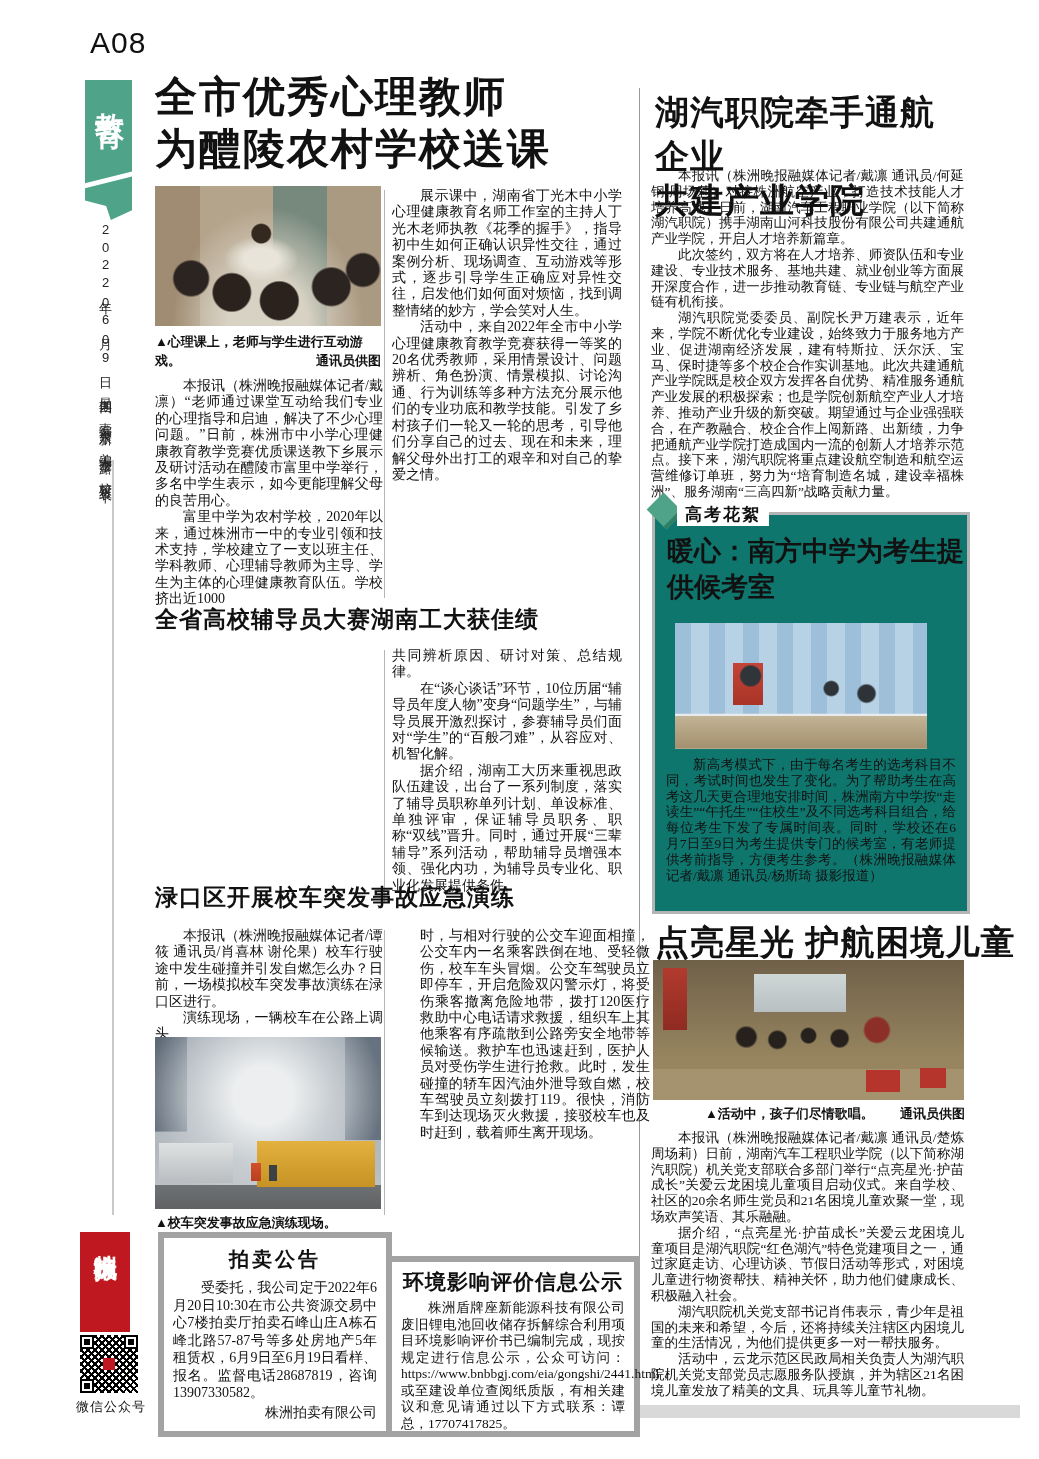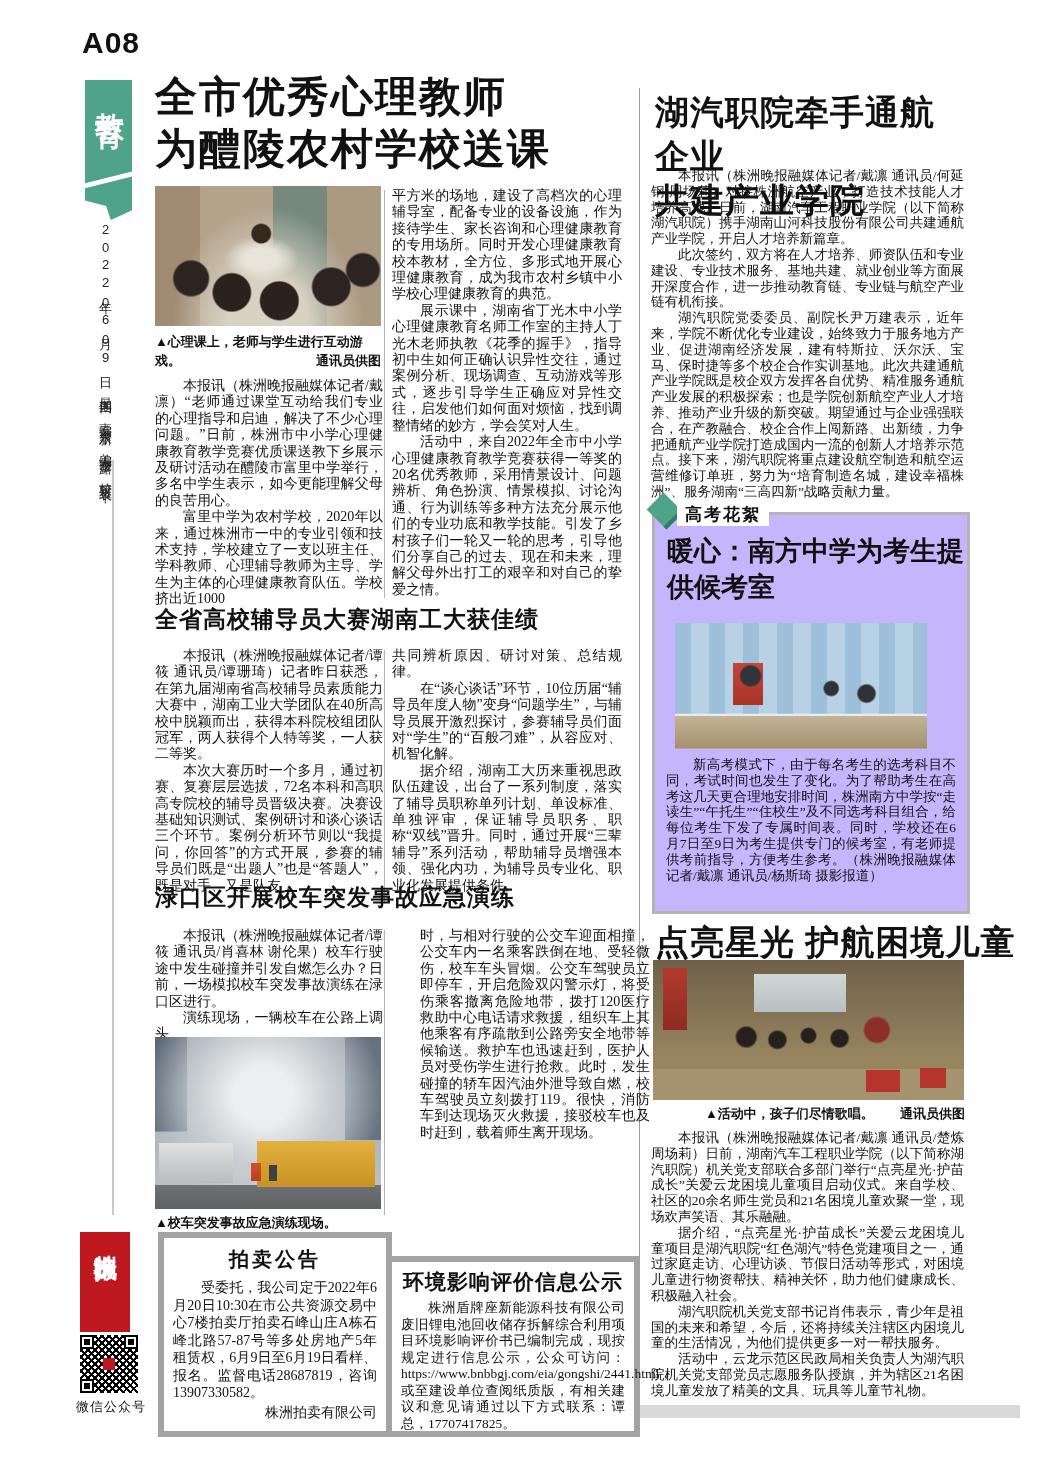--- a/index.html
+++ b/index.html
@@ -1,21 +1,21 @@
 <!DOCTYPE html>
 <html><head>
 <meta charset="utf-8">
 <style>
   html,body{margin:0;padding:0;background:#e9e9e9;}
   .page{position:relative;width:1039px;height:1459px;background:#ffffff;margin:0 auto;
         font-family:"Liberation Sans","DejaVu Sans",sans-serif;color:#111;overflow:hidden;}
   .abs{position:absolute;}
   .vert{writing-mode:vertical-rl;text-orientation:upright;}
   
-  .pageno{left:82px;top:26px;font-size:30px;font-weight:bold;letter-spacing:1px;}
+  .pageno{left:90px;top:26px;font-size:30px;font-weight:normal;letter-spacing:1px;}
   .ribbon{left:85px;top:80px;width:47px;height:140px;background:#4fa389;
           clip-path:polygon(0 0,100% 0,100% 93%,55% 100%,45% 90%,0 86%);}
   .ribbon .slash{position:absolute;left:-6px;top:96px;width:70px;height:5px;background:#fff;transform:rotate(-14deg);}
   .ribbon .sec{position:absolute;left:8px;top:10px;color:#fff;font-size:29px;font-weight:bold;line-height:1.1;
                writing-mode:vertical-rl;text-orientation:upright;letter-spacing:4px;}
   .dateline{left:96px;top:222px;height:600px;font-size:13px;color:#222;letter-spacing:2.5px;}
   .side-rule{left:112px;top:460px;width:2px;height:755px;background:#c9c9c9;}
   .brand{left:80px;top:1232px;width:50px;height:100px;background:#c01820;}
   .brand span{position:absolute;left:10px;top:4px;color:#fff;font-size:23px;font-weight:bold;
               font-family:"Liberation Serif","DejaVu Serif",serif;writing-mode:vertical-rl;text-orientation:upright;letter-spacing:1px;}
@@ -46,21 +46,21 @@
           font-family:"Liberation Serif","DejaVu Serif",serif;}
   .ind{text-indent:2em;}
   .caption{font-size:13px;font-weight:bold;line-height:19px;}
   .cred{float:right;font-weight:bold;}
   
   .notice{border:6px solid #a3a3a3;background:#fff;}
   .notice .ttl{text-align:center;font-size:20px;font-weight:bold;letter-spacing:3px;margin:8px 0 6px;}
   .notice .bd{padding:0 9px;font-size:14px;line-height:17.5px;text-align:justify;
               font-family:"Liberation Serif","DejaVu Serif",serif;}
   .notice .sg{padding:2px 9px 0;font-size:14px;text-align:right;font-family:"Liberation Serif","DejaVu Serif",serif;}
-  .gkbox{border:3px solid #b4b4b4;background:#c4b5fd;}
+  .gkbox{border:3px solid #b4b4b4;background:#0f766e;}
   .gk-tag{position:absolute;left:22px;top:-12px;background:#fff;padding:0 8px;font-size:17px;font-weight:bold;letter-spacing:2px;}
   .gk-diamond{position:absolute;left:-4px;top:-16px;width:24px;height:24px;background:#4fa389;transform:rotate(45deg);
               border-right:4px solid #2f7e66;}
   
   .photo{background-repeat:no-repeat;}
   .ph1{background-color:#bfae94;
     background-image:
       radial-gradient(circle at 16% 66%, #2c2420 8%, transparent 9%),
       radial-gradient(circle at 34% 76%, #2b221e 10%, transparent 11%),
       radial-gradient(circle at 55% 82%, #2b221e 11%, transparent 12%),
@@ -138,30 +138,25 @@
   <div class="abs photo ph1" style="left:155px;top:186px;width:226px;height:140px;"></div>
   <div class="abs caption" style="left:155px;top:332px;width:226px;">
     <span>▲心理课上，老师与学生进行互动游戏。</span>
     <span class="cred">通讯员供图</span>
   </div>
   <div class="abs btxt" style="left:155px;top:378px;width:228px;">
     <p class="ind">本报讯（株洲晚报融媒体记者/戴凛）“老师通过课堂互动给我们专业的心理指导和启迪，解决了不少心理问题。”日前，株洲市中小学心理健康教育教学竞赛优质课送教下乡展示及研讨活动在醴陵市富里中学举行，多名中学生表示，如今更能理解父母的良苦用心。</p>
     <p class="ind">富里中学为农村学校，2020年以来，通过株洲市一中的专业引领和技术支持，学校建立了一支以班主任、学科教师、心理辅导教师为主导、学生为主体的心理健康教育队伍。学校挤出近1000</p>
   </div>
   <div class="abs btxt" style="left:392px;top:188px;width:230px;">
-    <p>平方米的场地，建设了高档次的心理辅导室，配备专业的设备设施，作为接待学生、家长咨询和心理健康教育的专用场所。同时开发心理健康教育校本教材，全方位、多形式地开展心理健康教育，成为我市农村乡镇中小学校心理健康教育的典范。</p>
     <p class="ind">展示课中，湖南省丁光木中小学心理健康教育名师工作室的主持人丁光木老师执教《花季的握手》，指导初中生如何正确认识异性交往，通过案例分析、现场调查、互动游戏等形式，逐步引导学生正确应对异性交往，启发他们如何面对烦恼，找到调整情绪的妙方，学会笑对人生。</p>
     <p class="ind">活动中，来自2022年全市中小学心理健康教育教学竞赛获得一等奖的20名优秀教师，采用情景设计、问题辨析、角色扮演、情景模拟、讨论沟通、行为训练等多种方法充分展示他们的专业功底和教学技能。引发了乡村孩子们一轮又一轮的思考，引导他们分享自己的过去、现在和未来，理解父母外出打工的艰辛和对自己的挚爱之情。</p>
   </div>
 
   <div class="abs h-l" style="left:155px;top:604px;">全省高校辅导员大赛湖南工大获佳绩</div>
-  <div class="abs btxt" style="left:155px;top:648px;width:228px;">
-    <p class="ind">本报讯（株洲晚报融媒体记者/谭筱 通讯员/谭珊琦）记者昨日获悉，在第九届湖南省高校辅导员素质能力大赛中，湖南工业大学团队在40所高校中脱颖而出，获得本科院校组团队冠军，两人获得个人特等奖，一人获二等奖。</p>
-    <p class="ind">本次大赛历时一个多月，通过初赛、复赛层层选拔，72名本科和高职高专院校的辅导员晋级决赛。决赛设基础知识测试、案例研讨和谈心谈话三个环节。案例分析环节则以“我提问，你回答”的方式开展，参赛的辅导员们既是“出题人”也是“答题人”，既是对手、又是队友，</p>
-  </div>
   <div class="abs btxt" style="left:392px;top:648px;width:230px;">
     <p>共同辨析原因、研讨对策、总结规律。</p>
     <p class="ind">在“谈心谈话”环节，10位历届“辅导员年度人物”变身“问题学生”，与辅导员展开激烈探讨，参赛辅导员们面对“学生”的“百般刁难”，从容应对、机智化解。</p>
     <p class="ind">据介绍，湖南工大历来重视思政队伍建设，出台了一系列制度，落实了辅导员职称单列计划、单设标准、单独评审，保证辅导员职务、职称“双线”晋升。同时，通过开展“三辈辅导”系列活动，帮助辅导员增强本领、强化内功，为辅导员专业化、职业化发展提供条件。</p>
   </div>
 
   <div class="abs h-l" style="left:155px;top:882px;">渌口区开展校车突发事故应急演练</div>
   <div class="abs btxt" style="left:155px;top:928px;width:228px;">
     <p class="ind">本报讯（株洲晚报融媒体记者/谭筱 通讯员/肖喜林 谢伦果）校车行驶途中发生碰撞并引发自燃怎么办？日前，一场模拟校车突发事故演练在渌口区进行。</p>
     <p class="ind">演练现场，一辆校车在公路上调头</p>

